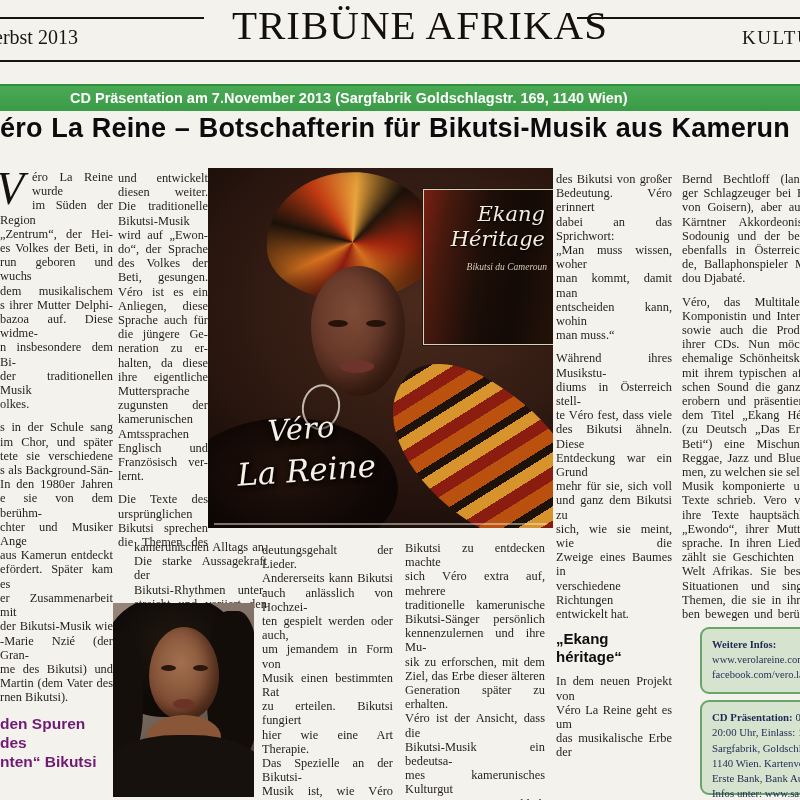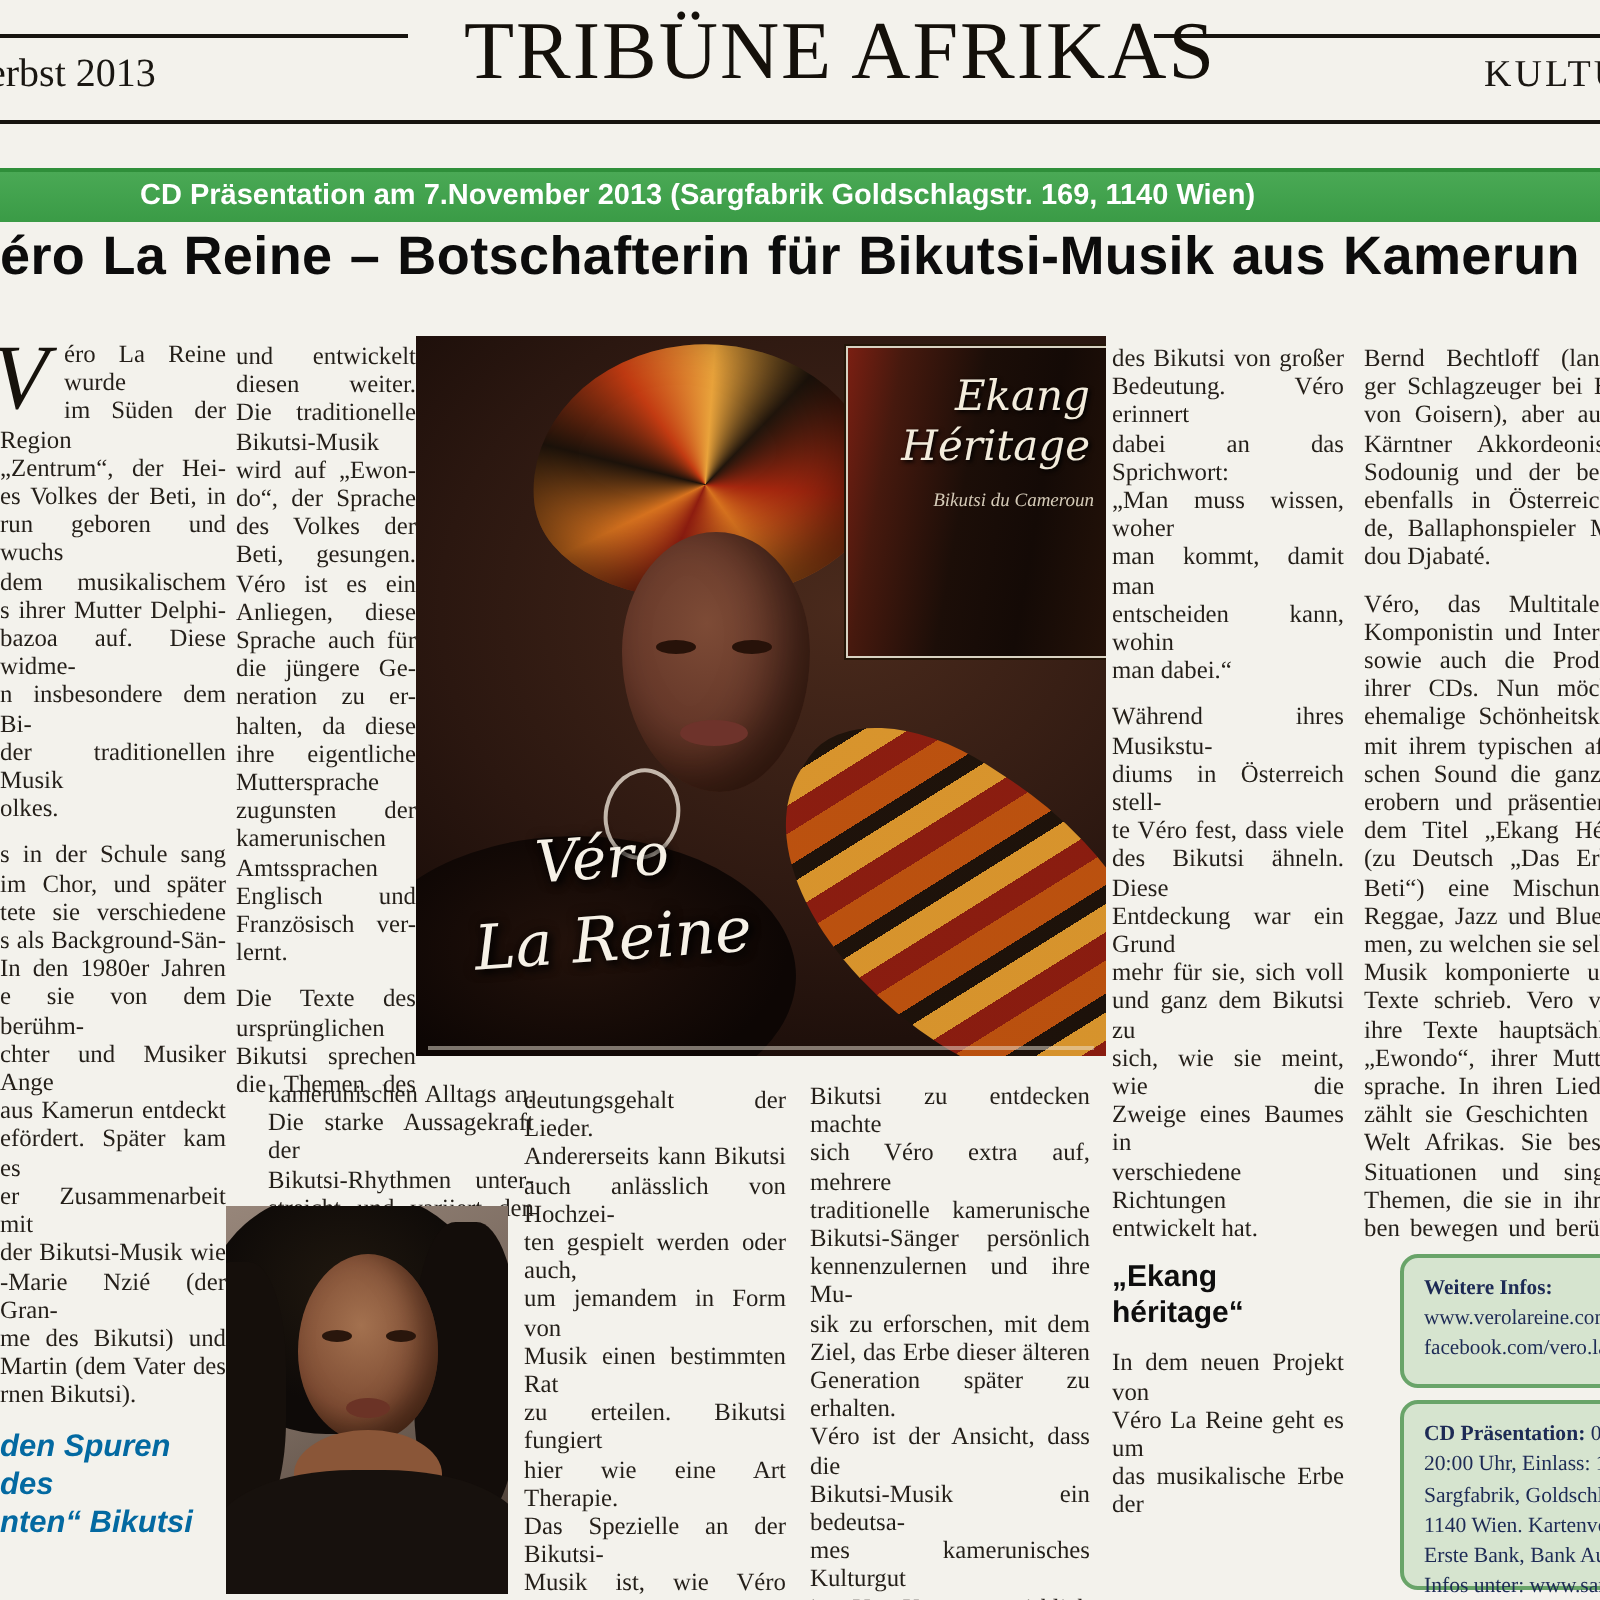--- a/index.html
+++ b/index.html
@@ -27,21 +27,21 @@
       font-family:"Liberation Sans",sans-serif;font-weight:bold;font-size:27px;
       color:#0c0c0c;text-align:justify;text-align-last:justify;letter-spacing:.2px;white-space:nowrap;}
 
   
   .col{position:absolute;font-size:12.4px;line-height:14.2px;color:#241f19;}
   .para{margin:0 0 9px 0;}
   .para .ln{text-align:justify;text-align-last:justify;}
   .para.endp .ln:last-child{text-align-last:left;}
   .subhead1{margin:6px 0 6px 0;}
   .subhead1 .ln{font-family:"Liberation Sans",sans-serif;font-weight:bold;
-      font-size:15.5px;line-height:19px;text-align:left;text-align-last:left;color:#0369a1;font-style:italic;}
+      font-size:15.5px;line-height:19px;text-align:left;text-align-last:left;color:#701a75;}
   .subhead2{font-family:"Liberation Sans",sans-serif;font-weight:bold;font-size:15px;
       line-height:18px;margin:4px 0 8px 0;color:#0e0e0e;}
   .dropcap{float:left;width:33px;height:38px;font-size:46px;line-height:36px;
       font-style:italic;color:#16120c;margin:1px 3px 0 -4px;}
 
   .c1{left:0;top:170px;width:113px;}
   .c2{left:118px;top:171px;width:90px;}
   .cA{left:134px;top:540px;width:133px;}
   .cB{left:262px;top:543px;width:131px;}
   .cC{left:405px;top:541px;width:140px;}
@@ -70,21 +70,21 @@
       background:repeating-linear-gradient(115deg,#c2540f 0 14px,#1d120a 14px 22px,#e09a2e 22px 34px,#8f1d10 34px 46px);}
   .shoulder{position:absolute;left:-30px;top:250px;width:220px;height:140px;border-radius:50%;
       background:radial-gradient(60% 60% at 50% 40%, #23120b, #0d0604 80%);}
   .photo-edge{position:absolute;left:6px;right:6px;bottom:3px;height:2px;background:rgba(235,228,214,.5);}
   .ov1,.ov2{position:absolute;color:#f6f1e7;font-style:italic;font-family:"DejaVu Serif",serif;
       text-shadow:2px 2px 4px #000, 0 0 6px rgba(0,0,0,.7);transform:rotate(-4deg);text-align:center;}
   .ov1{left:18px;top:244px;width:150px;font-size:29px;}
   .ov2{left:-4px;top:284px;width:205px;font-size:31px;}
 
   
-  .cd{position:absolute;right:-1px;top:5px;width:131px;height:156px;box-sizing:border-box;
+  .cd{position:absolute;right:-1px;top:21px;width:131px;height:156px;box-sizing:border-box;
       border:1px solid #d8d2c2;outline:1px solid #241608;
       background:linear-gradient(100deg,#7a1f12 0%,#46190e 18%,#1c0e08 45%,#140a06 70%,#241209 100%);}
   .cd-t{position:absolute;right:8px;color:#f3ecdc;font-style:italic;font-family:"DejaVu Serif",serif;
       text-shadow:1px 1px 2px #000;}
   .cd-t1{top:12px;font-size:21px;} .cd-t2{top:37px;font-size:21px;}
   .cd-sub{position:absolute;right:6px;top:72px;font-size:9.5px;color:#d5cbb8;font-style:italic;}
 
   
   .photo2{position:absolute;left:113px;top:603px;width:141px;height:194px;overflow:hidden;
       background:linear-gradient(150deg,#97867a 0%,#7d6d62 40%,#5a4c42 75%,#463a32 100%);}
@@ -258,21 +258,21 @@
   </div>
 
   <div class="col c4">
     <div class="para endp">
         <div class="ln">des Bikutsi von großer</div>
         <div class="ln">Bedeutung. Véro erinnert</div>
         <div class="ln">dabei an das Sprichwort:</div>
         <div class="ln">„Man muss wissen, woher</div>
         <div class="ln">man kommt, damit man</div>
         <div class="ln">entscheiden kann, wohin</div>
-        <div class="ln">man dabei.“</div>
+        <div class="ln">man muss.“</div>
       </div>
     <div class="para endp">
         <div class="ln">Während ihres Musikstu-</div>
         <div class="ln">diums in Österreich stell-</div>
         <div class="ln">te Véro fest, dass viele</div>
         <div class="ln">des Bikutsi ähneln. Diese</div>
         <div class="ln">Entdeckung war ein Grund</div>
         <div class="ln">mehr für sie, sich voll</div>
         <div class="ln">und ganz dem Bikutsi zu</div>
         <div class="ln">sich, wie sie meint, wie die</div>

